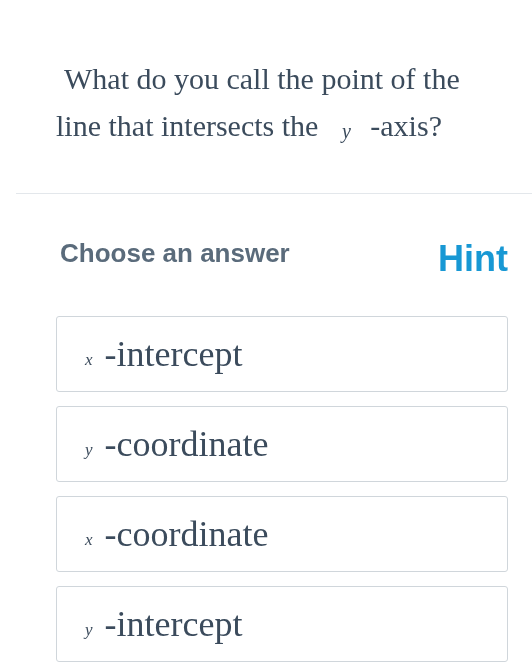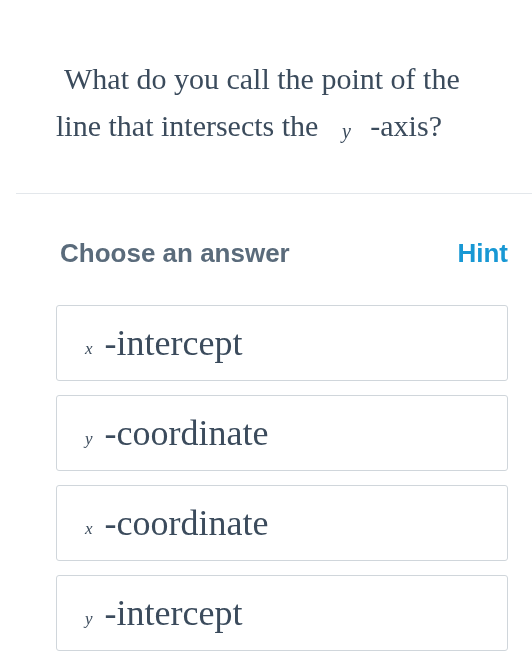--- a/index.html
+++ b/index.html
@@ -43,21 +43,21 @@
       padding: 28px 24px 20px 28px;
     }
     .choose-label {
       font-family: -apple-system, BlinkMacSystemFont, 'Segoe UI', Arial, sans-serif;
       font-size: 26px;
       font-weight: 700;
       color: #5a6b7b;
     }
     .hint-link {
       font-family: -apple-system, BlinkMacSystemFont, 'Segoe UI', Arial, sans-serif;
-      font-size: 26px;
+      font-size: 36px;
       font-weight: 700;
       color: #1898d4;
       cursor: pointer;
     }
     .options {
       padding: 0 24px;
     }
     .option {
       border: 1px solid #d0d6db;
       border-radius: 3px;

